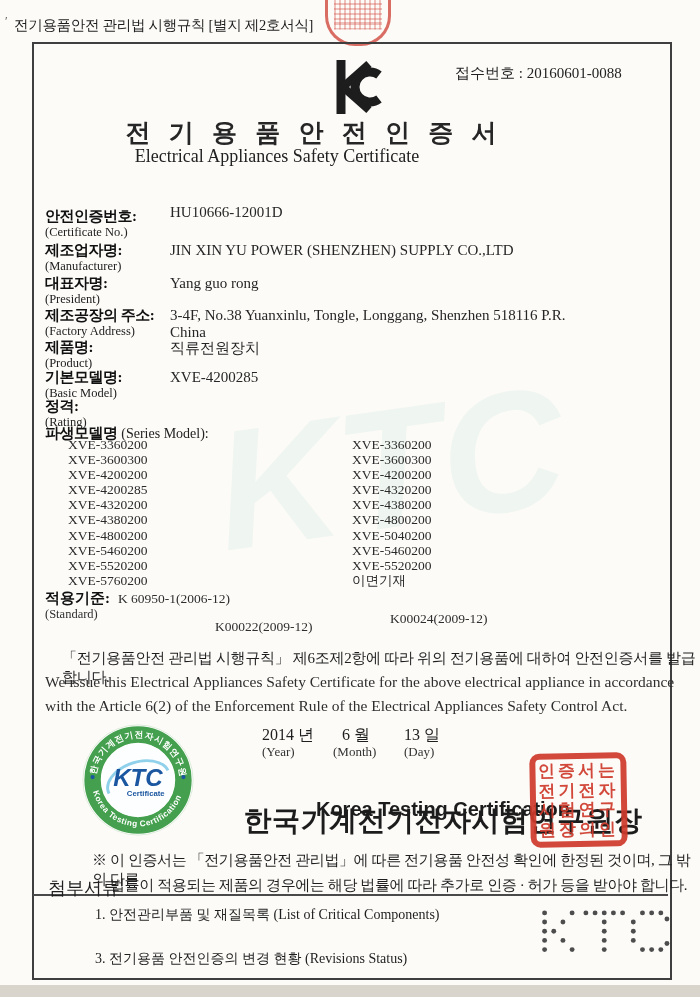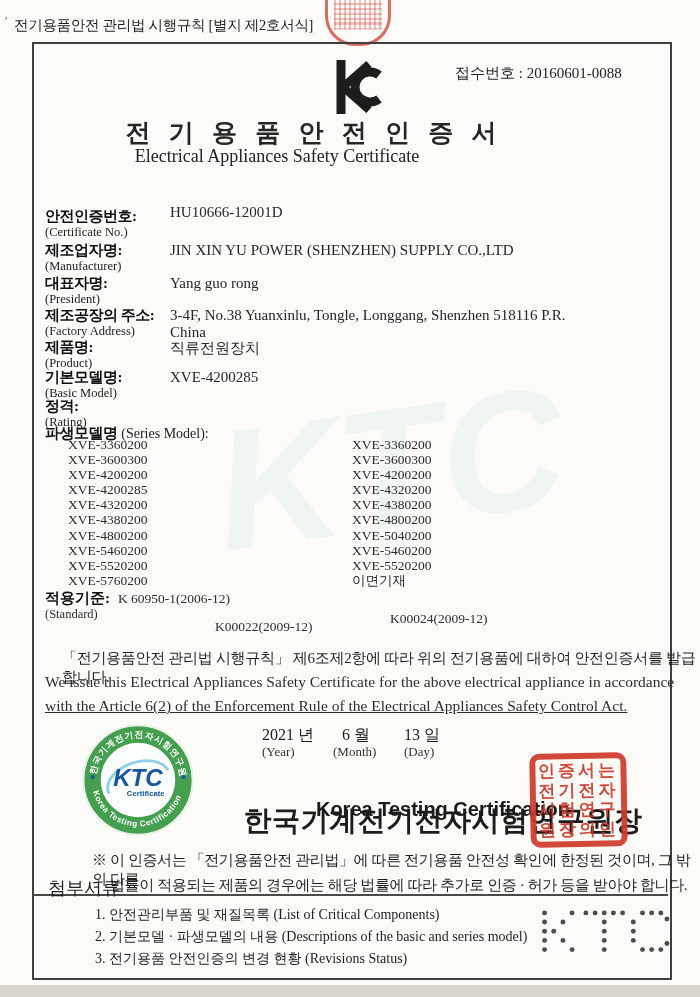--- a/index.html
+++ b/index.html
@@ -22,21 +22,21 @@
   .mcol span{display:block;height:15.1px;line-height:15.1px;}
   .mcol-left{left:68px;}
   .mcol-right{left:352px;}
   .std-label{left:45px;top:589px;font-size:15px;font-weight:bold;color:#101010;}
   .std-sub{left:45px;top:607px;font-size:12.5px;}
   .std-v1{left:118px;top:591px;font-size:13.5px;}
   .std-v2{left:215px;top:611px;font-size:13.5px;margin-top:8px;}
   .std-v3{left:390px;top:611px;font-size:13.5px;}
   .stmt-ko{left:62px;top:649px;font-size:15px;color:#1e1e1e;letter-spacing:-0.3px;}
   .stmt-en1{left:45px;top:673px;font-size:15.5px;}
-  .stmt-en2{left:45px;top:697px;font-size:15.5px;text-decoration:underline;}
+  .stmt-en2{left:45px;top:697px;font-size:15.5px;}
   .date-main{top:725px;font-size:16px;color:#1e1e1e;}
   .date-sub{top:744px;font-size:13px;color:#333;}
   .issuer-ko{left:228px;top:765px;width:430px;text-align:center;font-size:28px;font-weight:bold;
              font-family:"Liberation Sans",sans-serif;color:#1c1c1c;letter-spacing:0.5px;margin-top:37px;}
   .issuer-en{left:228px;top:798px;width:430px;text-align:center;font-size:20px;font-weight:bold;
              font-family:"Liberation Sans",sans-serif;color:#1c1c1c;}
   .notice1{left:92px;top:851px;font-size:15px;color:#1e1e1e;letter-spacing:-0.4px;}
   .notice2{left:110px;top:876px;font-size:15px;color:#1e1e1e;letter-spacing:-0.4px;}
   .sep{left:33px;top:894px;width:635px;height:2px;background:#4a4a4a;}
   .att-label{left:48px;top:876px;font-size:18px;color:#1e1e1e;}
@@ -145,21 +145,21 @@
   <div class="abs std-label">적용기준:</div>
   <div class="abs std-sub">(Standard)</div>
   <div class="abs std-v1">K 60950-1(2006-12)</div>
   <div class="abs std-v2">K00022(2009-12)</div>
   <div class="abs std-v3">K00024(2009-12)</div>
 
   <div class="abs stmt-ko">「전기용품안전 관리법 시행규칙」 제6조제2항에 따라 위의 전기용품에 대하여 안전인증서를 발급합니다.</div>
   <div class="abs stmt-en1">We issue this Electrical Appliances Safety Certificate for the above electrical appliance in accordance</div>
   <div class="abs stmt-en2">with the Article 6(2) of the Enforcement Rule of the Electrical Appliances Safety Control Act.</div>
 
-  <div class="abs date-main" style="left:262px">2021 년</div>
+  <div class="abs date-main" style="left:262px">2014 년</div>
   <div class="abs date-main" style="left:342px">6 월</div>
   <div class="abs date-main" style="left:404px">13 일</div>
   <div class="abs date-sub" style="left:262px">(Year)</div>
   <div class="abs date-sub" style="left:333px">(Month)</div>
   <div class="abs date-sub" style="left:404px">(Day)</div>
 
   <svg class="abs ktc-circle" width="116" height="116" viewBox="0 0 120 120">
     <circle cx="60" cy="60" r="57" fill="#ffffff" stroke="#dcead9" stroke-width="1"></circle>
     <circle cx="60" cy="60" r="47" fill="none" stroke="#44a04e" stroke-width="17"></circle>
     <circle cx="60" cy="60" r="38" fill="#fdfeff"></circle>
@@ -190,21 +190,20 @@
     <div>원장의인</div>
   </div>
 
   <div class="abs notice2">법률이 적용되는 제품의 경우에는 해당 법률에 따라 추가로 인증 · 허가 등을 받아야 합니다.</div>
   <div class="abs notice1">※ 이 인증서는 「전기용품안전 관리법」에 따른 전기용품 안전성 확인에 한정된 것이며, 그 밖의 다른</div>
 
   <div class="abs sep"></div>
 
   <div class="abs att-label">첨부서류</div>
   <div class="abs att-item" style="top:906px">1. 안전관리부품 및 재질목록 (List of Critical Components)</div>
-  <div class="abs att-item" style="top:928px">2. 기본모델 · 파생모델의 내용 (Descriptions of the basic and series model)</div>
   <div class="abs att-item" style="top:950px">3. 전기용품 안전인증의 변경 현황 (Revisions Status)</div>
 
   <svg class="abs dot-ktc" width="130" height="62" viewBox="0 0 170 62">
     <g fill="#4d4d4d">
       <circle cx="6" cy="6" r="3.2"></circle>
         <circle cx="6" cy="18" r="3.2"></circle>
         <circle cx="6" cy="30" r="3.2"></circle>
         <circle cx="6" cy="42" r="3.2"></circle>
         <circle cx="6" cy="54" r="3.2"></circle>
       <circle cx="18" cy="30" r="3.2"></circle>

